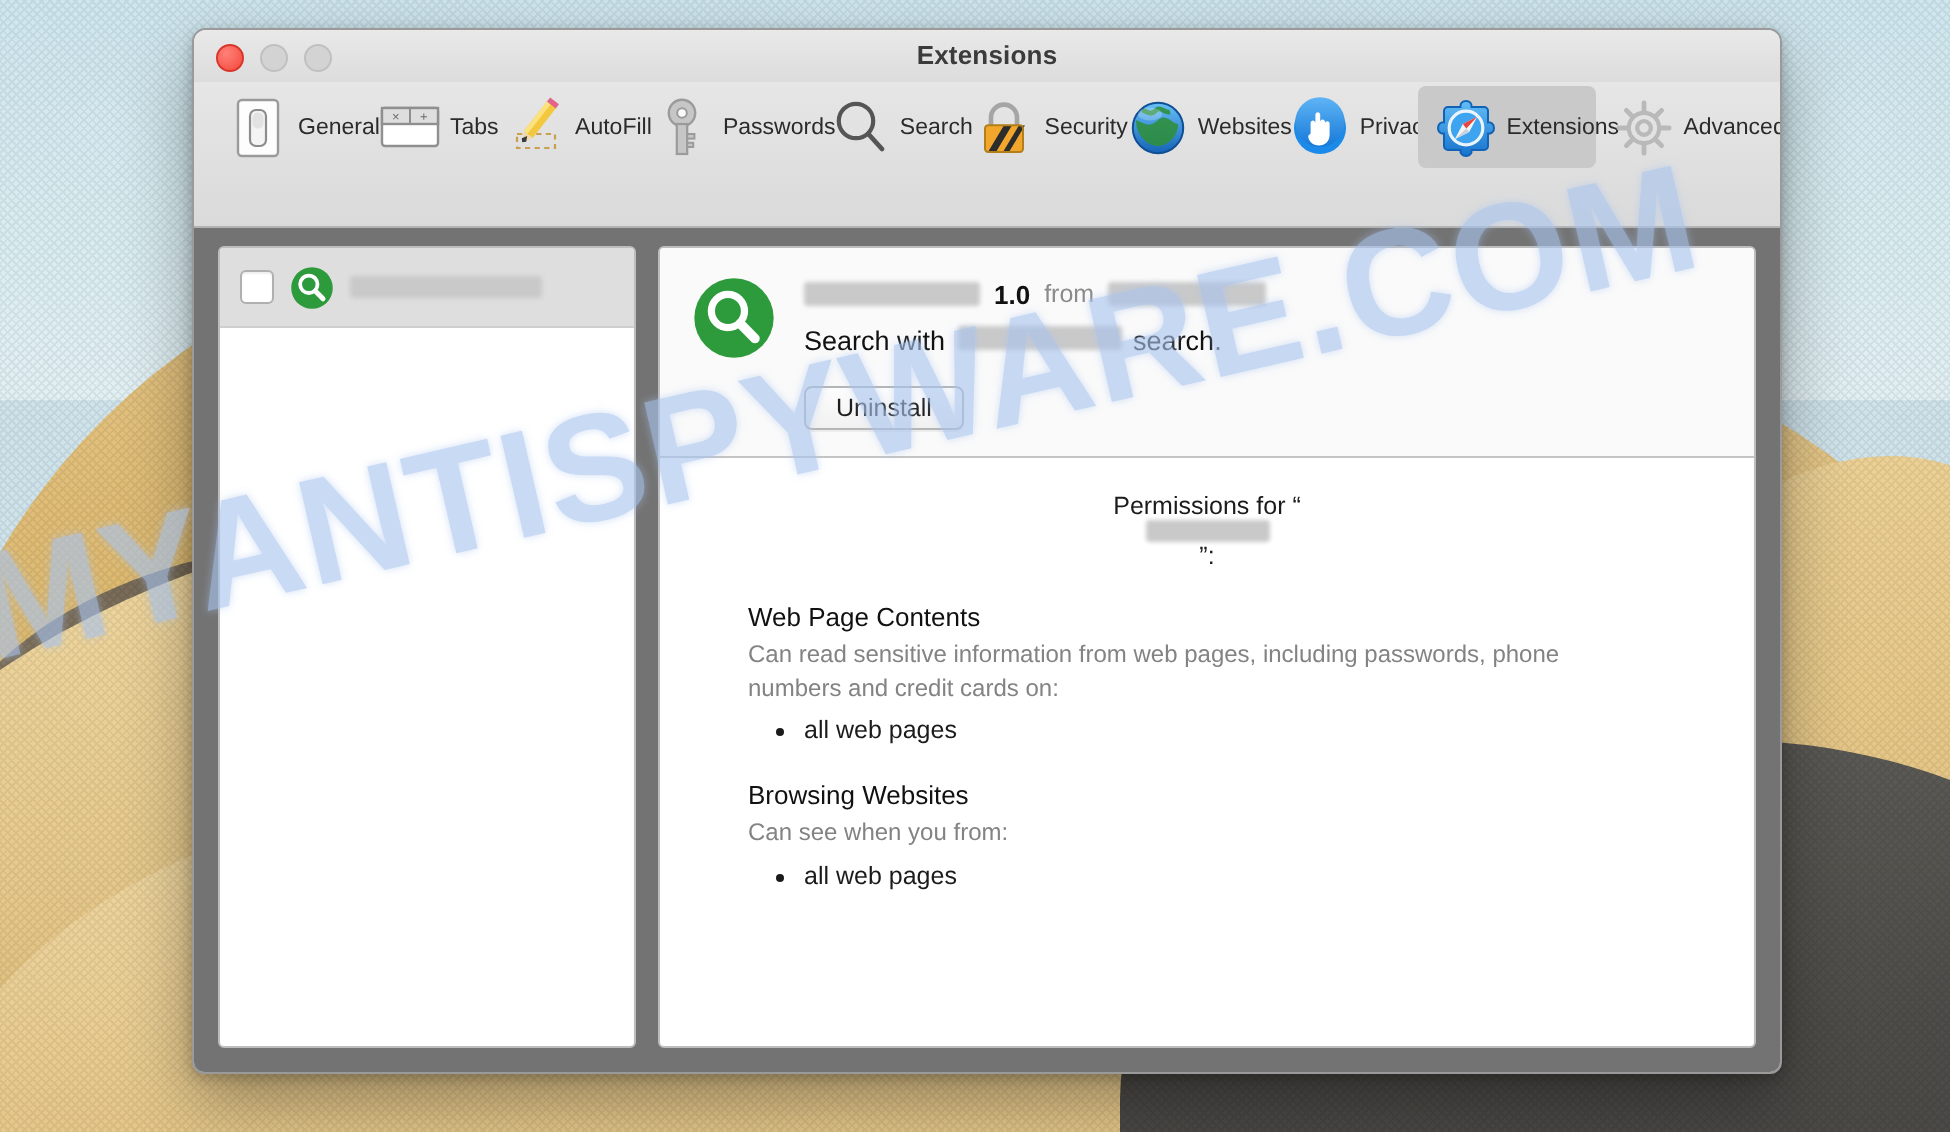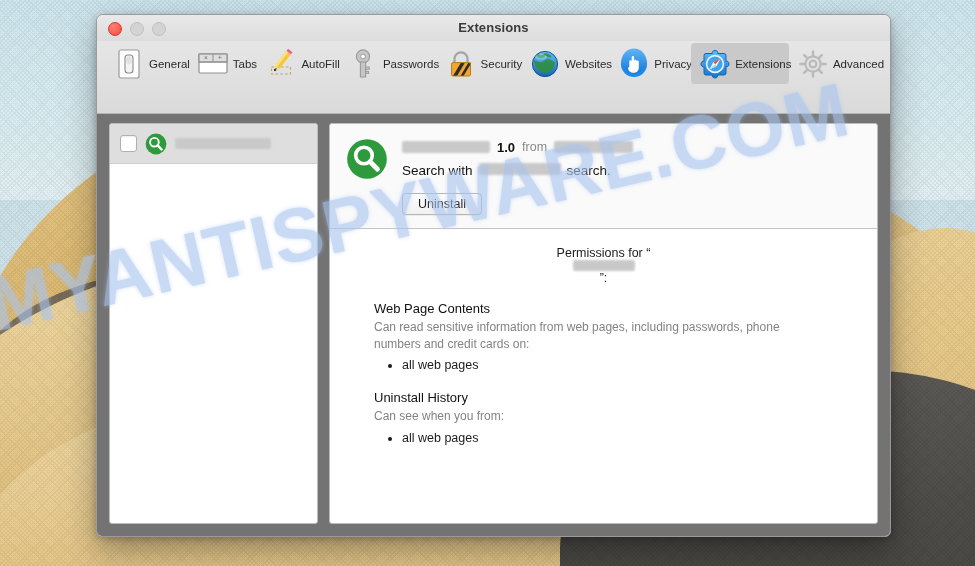--- a/index.html
+++ b/index.html
@@ -219,20 +219,29 @@
           <circle cx="18" cy="10.5" r="6.6" fill="#c6c6c6" stroke="#9b9b9b" stroke-width="1.2"></circle>
           <circle cx="18" cy="10.5" r="2.4" fill="#fafafa" stroke="#9b9b9b" stroke-width="1"></circle>
           <rect x="15.4" y="16" width="5.2" height="15" fill="#c6c6c6" stroke="#9b9b9b" stroke-width="1.1"></rect>
           <rect x="20.6" y="21" width="3.6" height="2.3" fill="#c6c6c6" stroke="#9b9b9b" stroke-width="1"></rect>
           <rect x="20.6" y="25.4" width="3" height="2.1" fill="#c6c6c6" stroke="#9b9b9b" stroke-width="1"></rect>
         </svg>
       </div>
       <div class="tblabel">Passwords</div>
     </div>
 
+    <div class="tbitem">
+      <div class="tbicon">
+        <svg viewBox="0 0 36 36" width="36" height="36">
+          <circle cx="16" cy="14.5" r="8.6" fill="none" stroke="#555" stroke-width="2.1"></circle>
+          <line x1="22.2" y1="21" x2="29" y2="28.5" stroke="#555" stroke-width="2.4" stroke-linecap="round"></line>
+        </svg>
+      </div>
+      <div class="tblabel">Search</div>
+    </div>
 
     <div class="tbitem">
       <div class="tbicon">
         <svg viewBox="0 0 36 36" width="36" height="36">
           <path d="M11.5 17v-4.2a6.5 6.5 0 0 1 13 0V17" fill="none" stroke="#a5a5a5" stroke-width="2.3"></path>
           <rect x="8.5" y="16.6" width="19" height="13.4" rx="1.6" fill="#f0a52a"></rect>
           <g clip-path="inset(0)">
             <rect x="8.5" y="16.6" width="19" height="13.4" rx="1.6" fill="#f2a72c"></rect>
             <path d="M10 30 L18 16.6 H22 L14 30 Z" fill="#2c2c2c"></path>
             <path d="M17.5 30 L25.5 16.6 H28.5 L20.5 30 Z" fill="#2c2c2c"></path>
@@ -371,21 +380,21 @@
 
         <div class="permgroup">
           <div class="permtitle">Web Page Contents</div>
           <div class="permdesc">Can read sensitive information from web pages, including passwords, phone numbers and credit cards on:</div>
           <ul class="permlist">
             <li>all web pages</li>
           </ul>
         </div>
 
         <div class="permgroup">
-          <div class="permtitle">Uninstall History</div>
+          <div class="permtitle">Browsing Websites</div>
           <div class="permdesc">Can see when you from:</div>
           <ul class="permlist">
             <li>all web pages</li>
           </ul>
         </div>
 
       </div>
     </div>
 
   </div>

